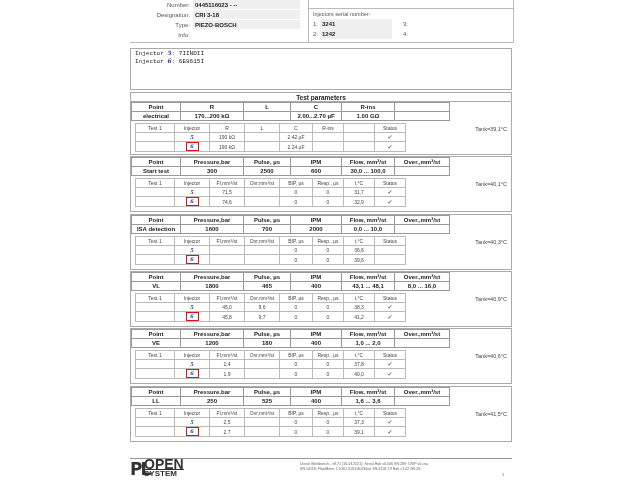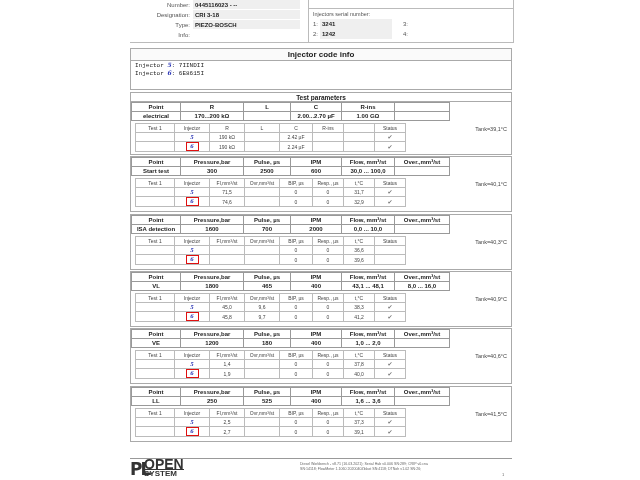--- a/index.html
+++ b/index.html
@@ -78,21 +78,20 @@
     <div class="serial-grid">
       <div class="serial-cell"><span class="n">1:</span><span class="v">3241</span></div>
       <div class="serial-cell"><span class="n">3:</span><span></span></div>
       <div class="serial-cell"><span class="n">2:</span><span class="v">1242</span></div>
       <div class="serial-cell"><span class="n">4:</span><span></span></div>
     </div>
   </div>
   <div class="hdr-bottom-line"></div>
 
   <div class="code-box">
-    <div class="code-title">Injector code info</div>
     <div class="code-line"><span>Injector </span><span class="hw">5</span><span>: 7IINDII</span></div>
     <div class="code-line"><span>Injector </span><span class="hw">6</span><span>: 6E8615I</span></div>
   </div>
 
   <div class="tp-title">Test parameters</div>
 
   <div class="section" style="top:101px;height:52px;">
     <table class="pt">
       <tbody>
           <tr class="h">

